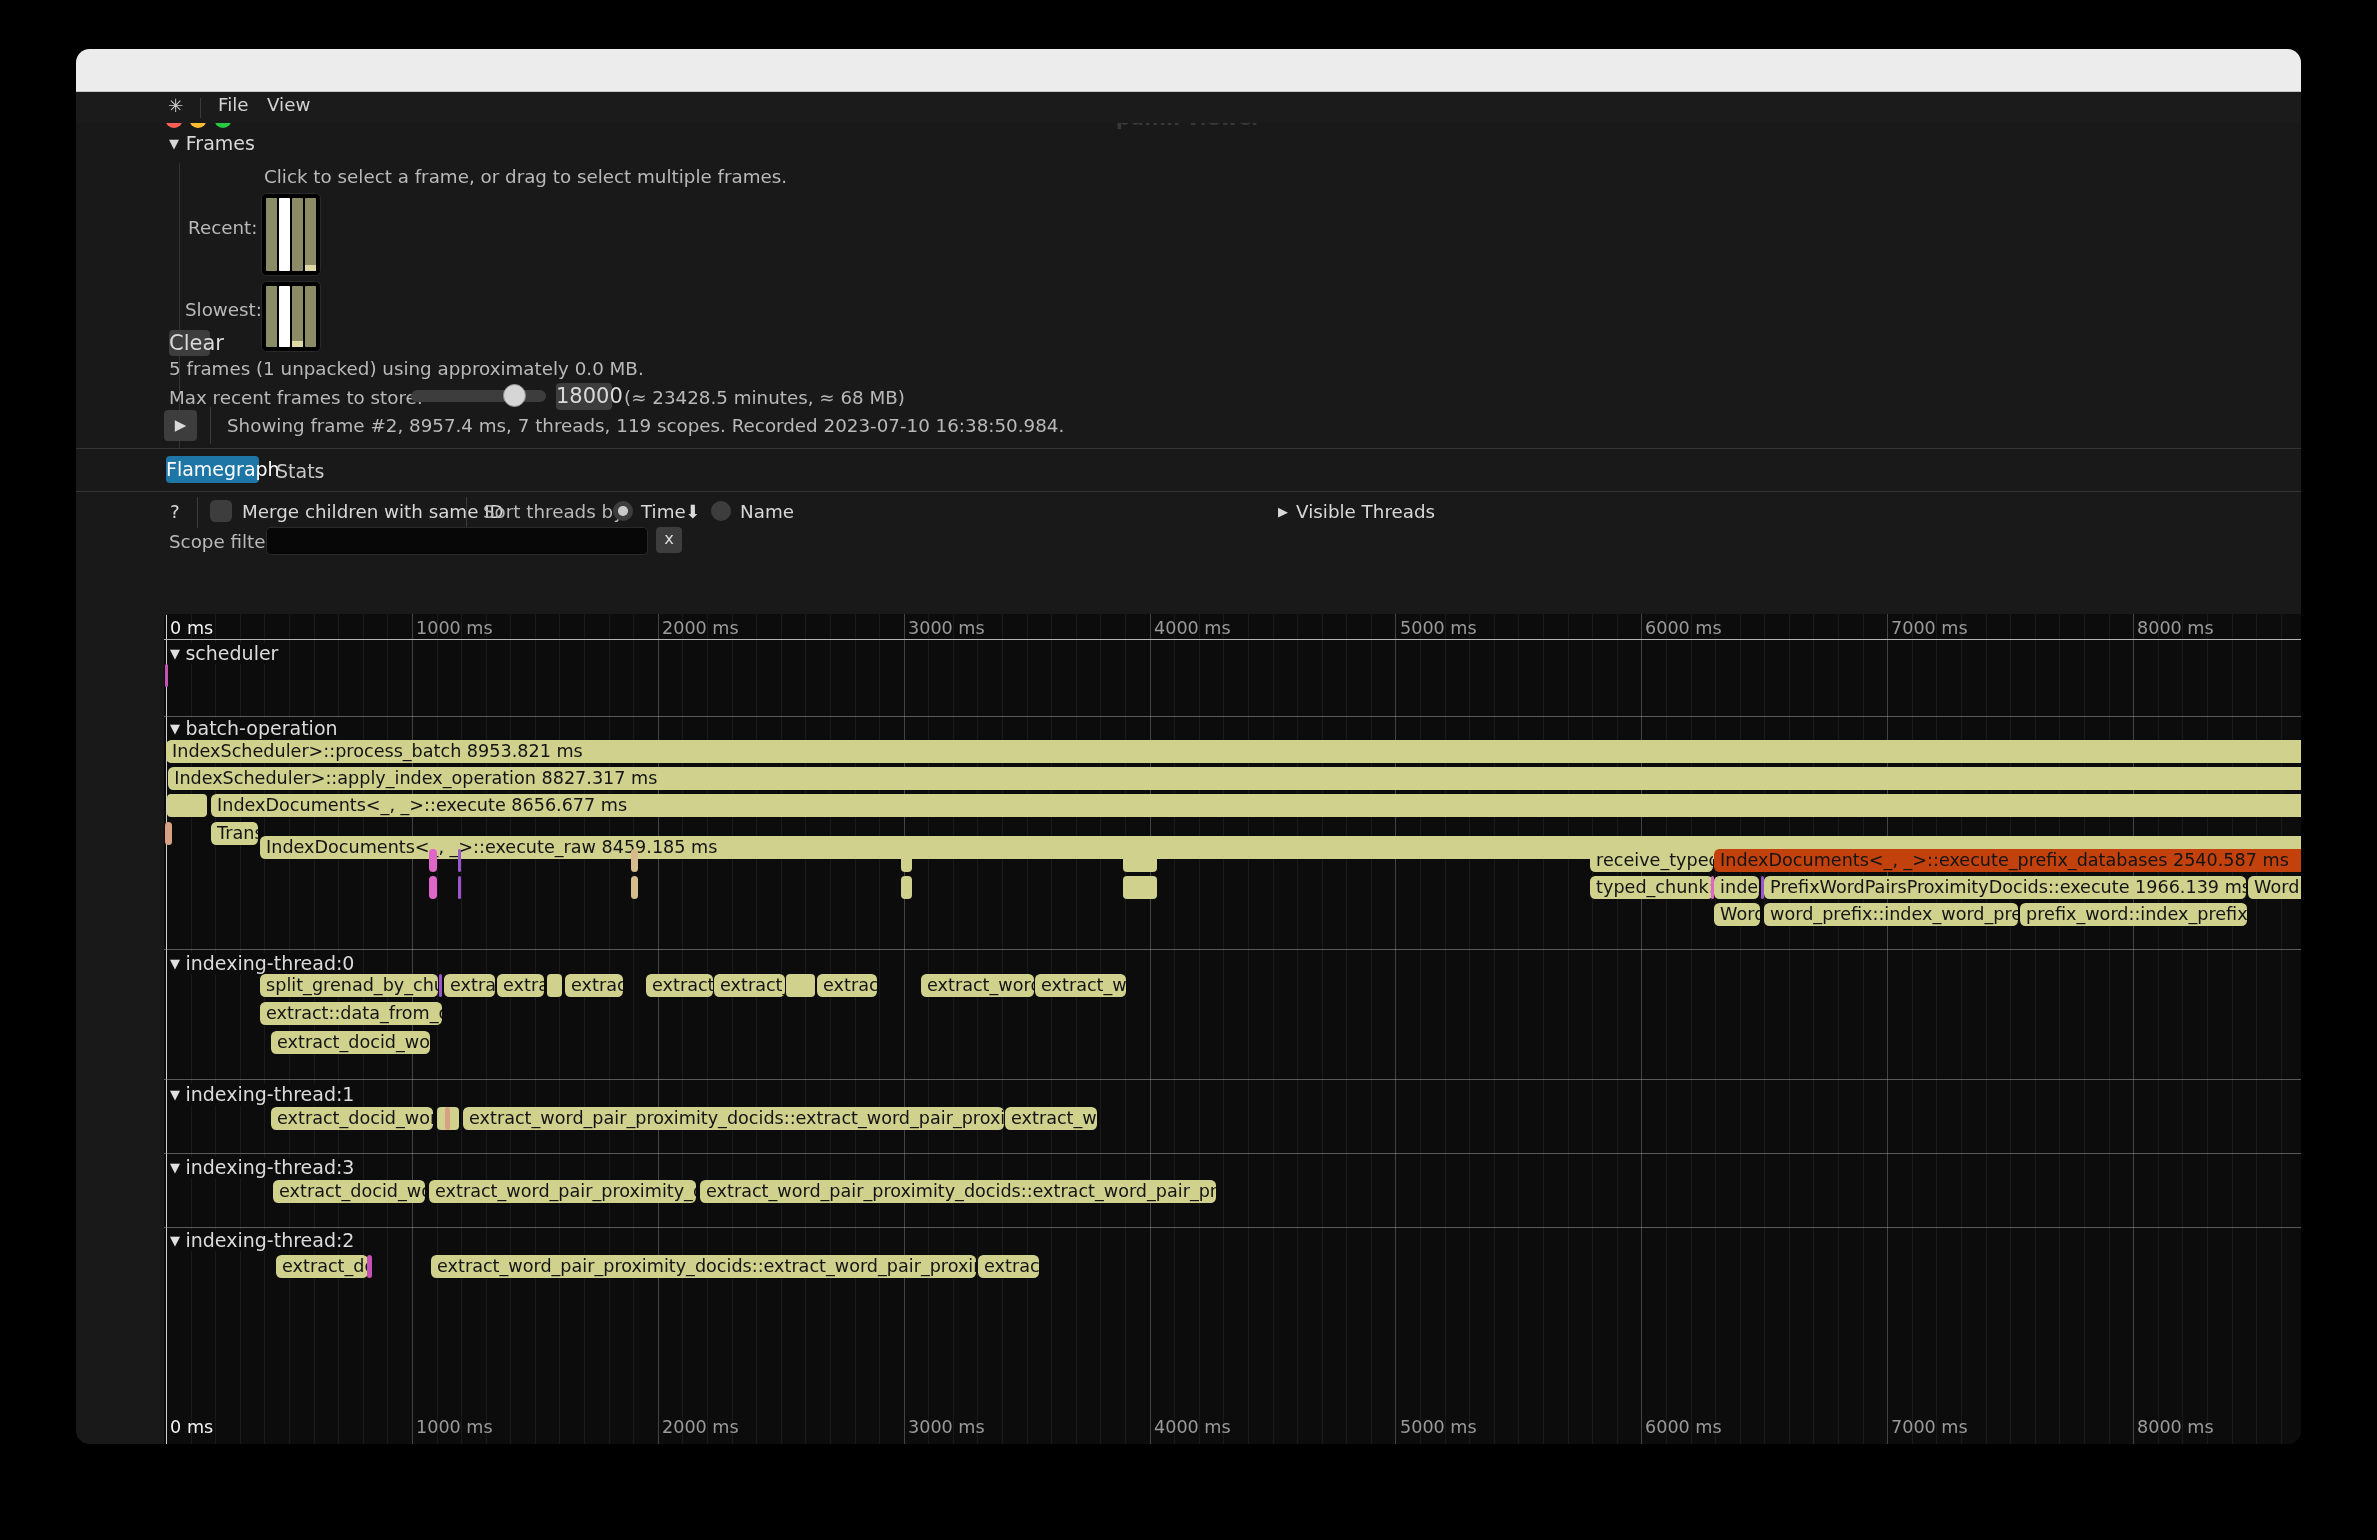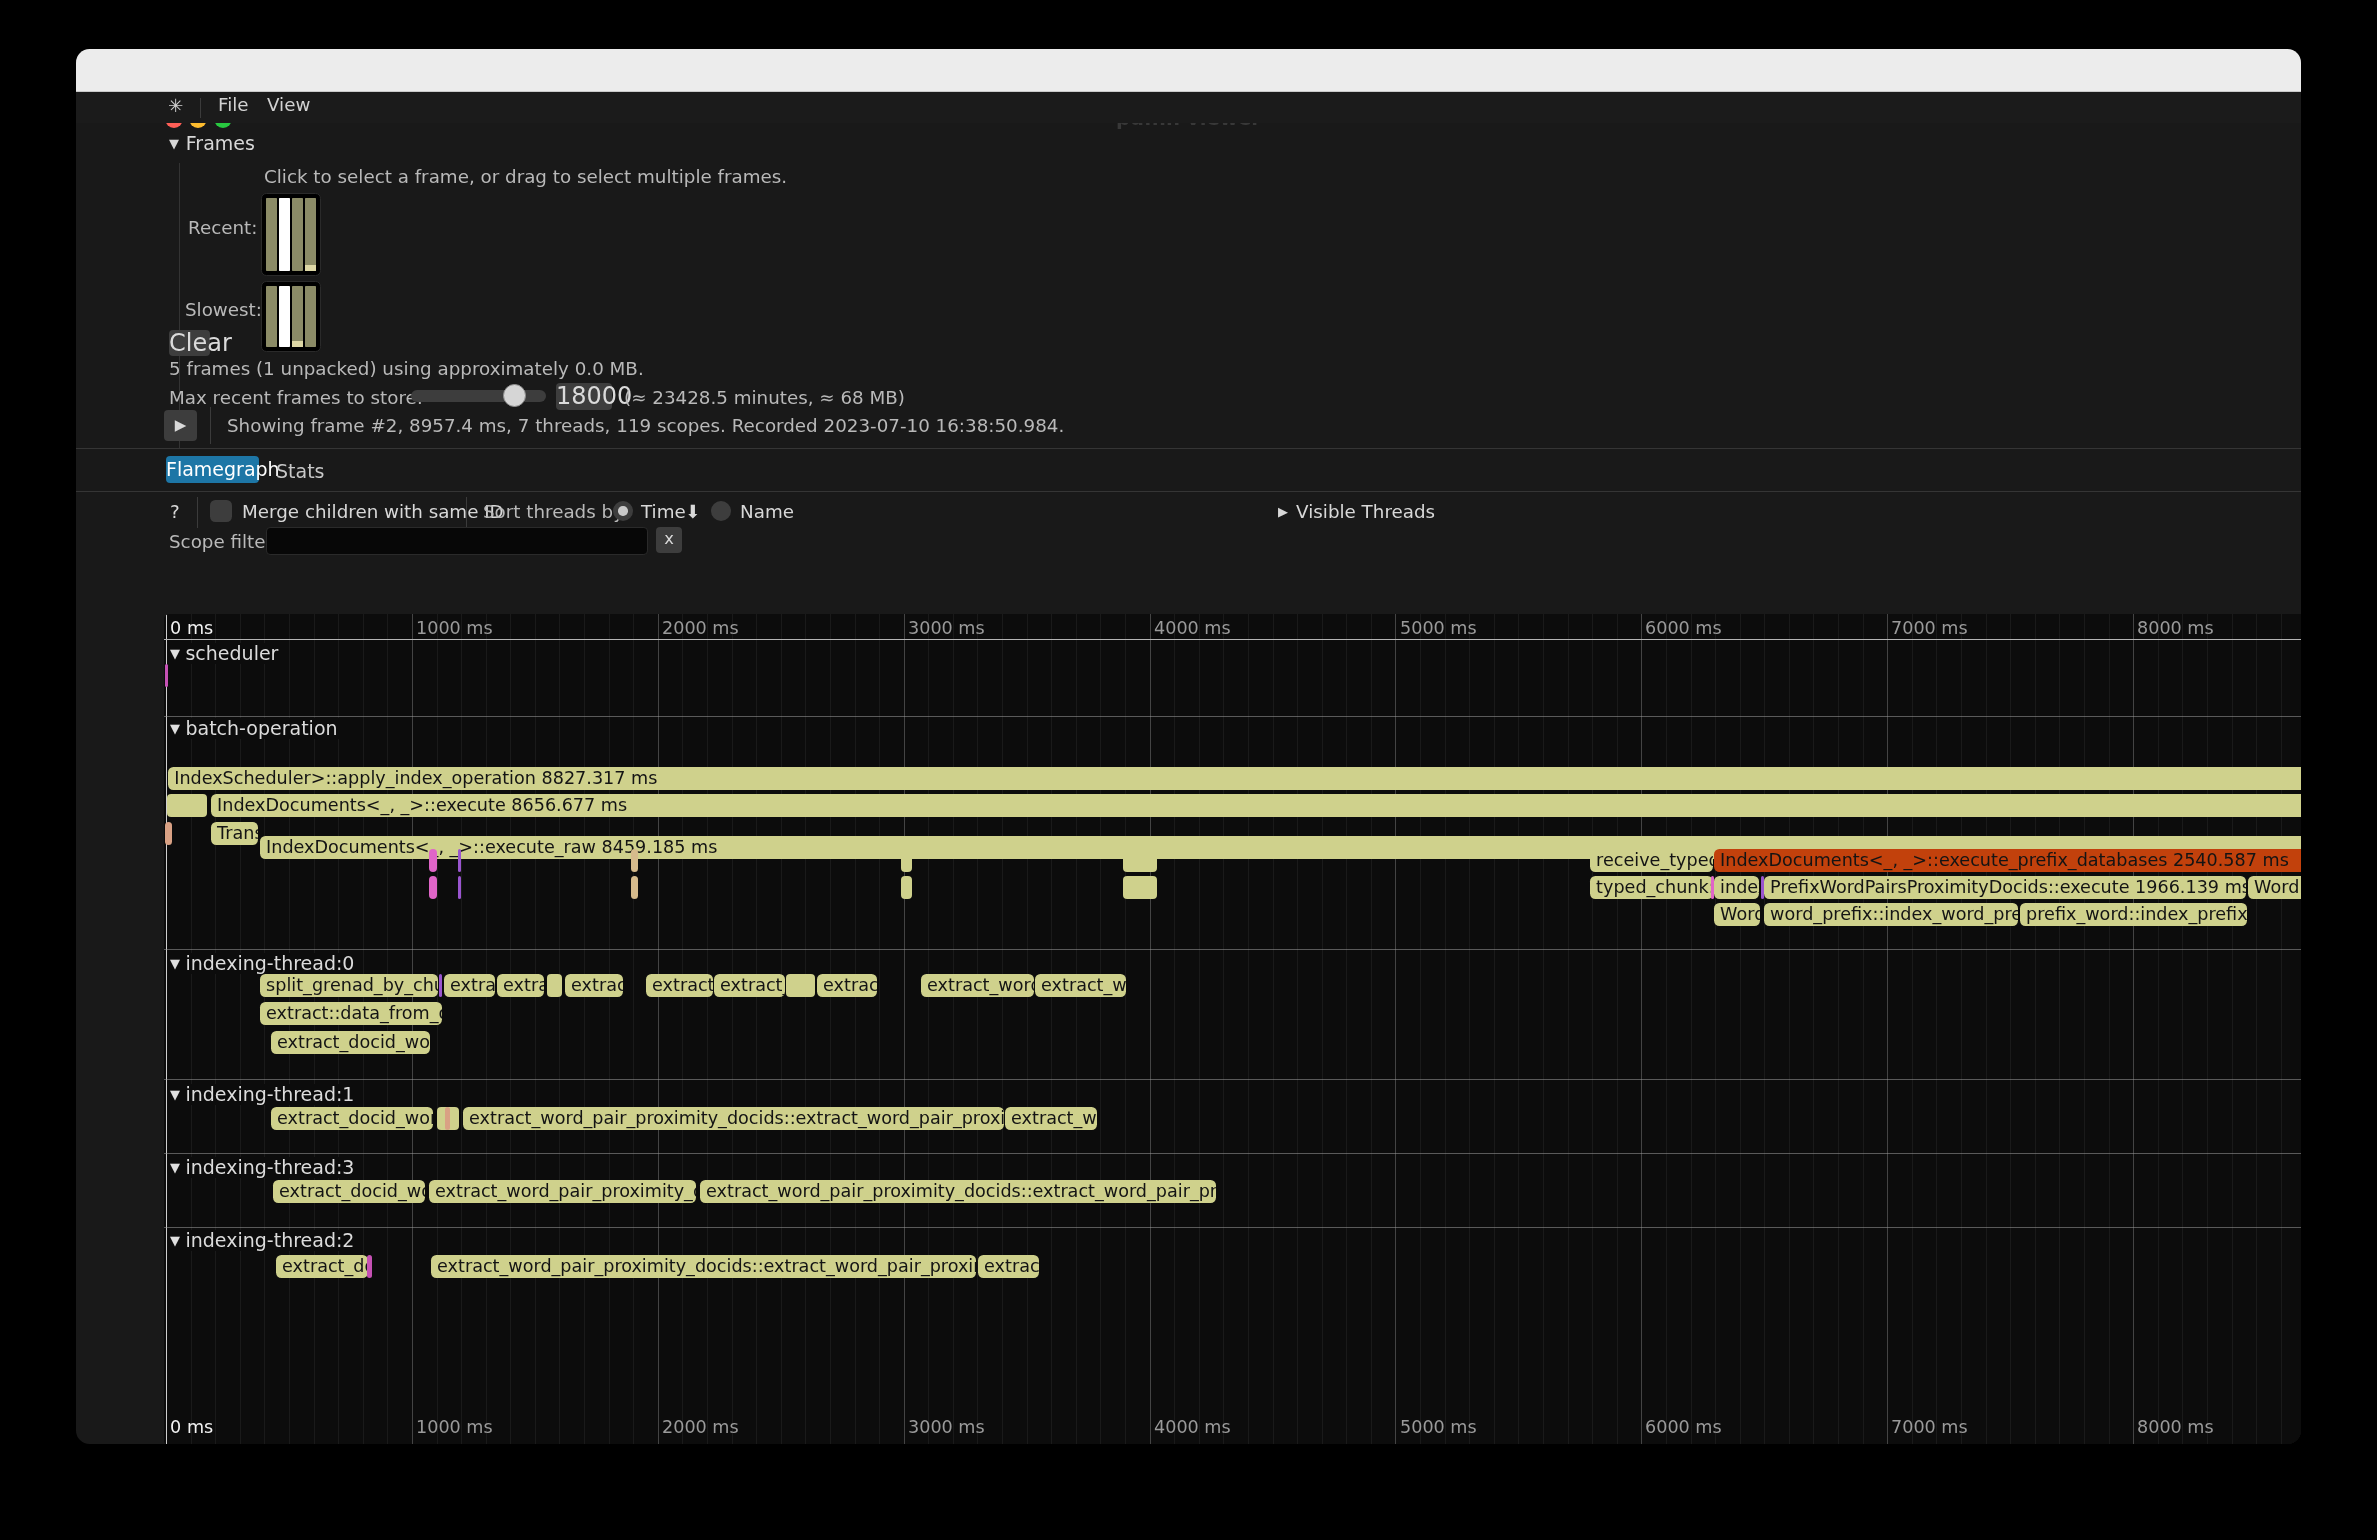--- a/index.html
+++ b/index.html
@@ -13,21 +13,21 @@
   #menubar{position:absolute;left:0;top:43px;width:100%;height:31px;background:#1b1b1b;}
   #app-icon{position:absolute;left:92px;top:46px;color:#cfcfcf;font-size:18.3px;}
   .vsep{position:absolute;width:1.4px;background:#3b3b3b;}
   .menu-item{position:absolute;top:45px;color:#d2d2d2;font-size:18.3px;}
   .txt{position:absolute;color:#b9b9b9;font-size:18.3px;white-space:nowrap;}
   .txt.bright{color:#d8d8d8;}
   
   .thumb{position:absolute;background:#000;border-radius:5.4px;border:1.4px solid #2a2a2a;display:flex;gap:2.7px;padding:4.1px;box-sizing:border-box;}
   .thumb .fb{flex:1;border-radius:0.7px;position:relative;}
   .thumb .fb .tip{position:absolute;left:0;right:0;bottom:0;height:6.1px;background:#ded8a6;}
-  .btn{position:absolute;background:#3d3d3d;border-radius:4.1px;color:#dadada;font-size:24px;text-align:center;}
+  .btn{position:absolute;background:#3d3d3d;border-radius:4.1px;color:#dadada;font-size:21px;text-align:center;}
   .hsep{position:absolute;left:0;width:2225px;height:1.4px;background:#353535;}
   
   .checkbox{position:absolute;width:22px;height:22px;background:#3d3d3d;border-radius:5.4px;}
   .radio{position:absolute;width:20.4px;height:20.4px;background:#3d3d3d;border-radius:50%;}
   .radio .dot{position:absolute;left:5.4px;top:5.4px;width:9.5px;height:9.5px;border-radius:50%;background:#c9c9c9;}
   .tab{position:absolute;font-size:19px;border-radius:4.1px;}
   #scope-input{position:absolute;background:#070707;border-radius:4.1px;border:0.7px solid #2a2a2a;}
   
   #canvas{position:absolute;left:88px;top:565px;width:2202px;height:832px;background:#0c0c0c;border-radius:5.4px;overflow:hidden;}
   .grid{position:absolute;top:0;bottom:0;width:1.4px;}
@@ -230,20 +230,21 @@
         <div class="tick-label" style="left: 1973px; top: 803px;">8000 ms</div>
         <div class="ruler-line" style="top: 25px;"></div>
         <div class="sec-sep" style="top: 102px;"></div>
         <div class="sec-sep" style="top: 335px;"></div>
         <div class="sec-sep" style="top: 465px;"></div>
         <div class="sec-sep" style="top: 539px;"></div>
         <div class="sec-sep" style="top: 613px;"></div>
         <div class="sec-head" style="left: 3.4px; top: 28.5px;"><span class="arrow">▼</span><span>scheduler</span></div>
         <div class="bar nolab" style="left: 0.7px; top: 50px; width: 3.4px; background: rgb(197, 81, 180);"></div>
         <div class="sec-head" style="left: 3.4px; top: 104px;"><span class="arrow">▼</span><span>batch-operation</span></div>
+        <div class="bar" style="left: 2px; top: 126px; width: 2201px; background: rgb(207, 209, 140);">IndexScheduler&gt;::process_batch 8953.821 ms</div>
         <div class="bar" style="left: 4.1px; top: 153px; width: 2187px; background: rgb(207, 209, 140);">IndexScheduler&gt;::apply_index_operation 8827.317 ms</div>
         <div class="bar nolab" style="left: 3.4px; top: 180px; width: 40px; background: rgb(207, 209, 140);"></div>
         <div class="bar" style="left: 47px; top: 180px; width: 2130px; background: rgb(207, 209, 140);">IndexDocuments&lt;_, _&gt;::execute 8656.677 ms</div>
         <div class="bar nolab" style="left: 1.4px; top: 208px; width: 6.8px; background: rgb(217, 161, 132);"></div>
         <div class="bar" style="left: 47px; top: 208px; width: 47px; background: rgb(207, 209, 140);">Trans</div>
         <div class="bar" style="left: 96px; top: 208px; width: 2076px; background: rgb(207, 209, 140); margin-top: 14px;">IndexDocuments&lt;_, _&gt;::execute_raw 8459.185 ms</div>
         <div class="bar nolab" style="left: 265px; top: 235px; width: 8.1px; background: rgb(224, 101, 200);"></div>
         <div class="bar nolab" style="left: 294px; top: 235px; width: 3.4px; background: rgb(154, 85, 207);"></div>
         <div class="bar nolab" style="left: 467px; top: 235px; width: 6.8px; background: rgb(214, 187, 140);"></div>
         <div class="bar nolab" style="left: 737px; top: 235px; width: 11px; background: rgb(207, 209, 140);"></div>

